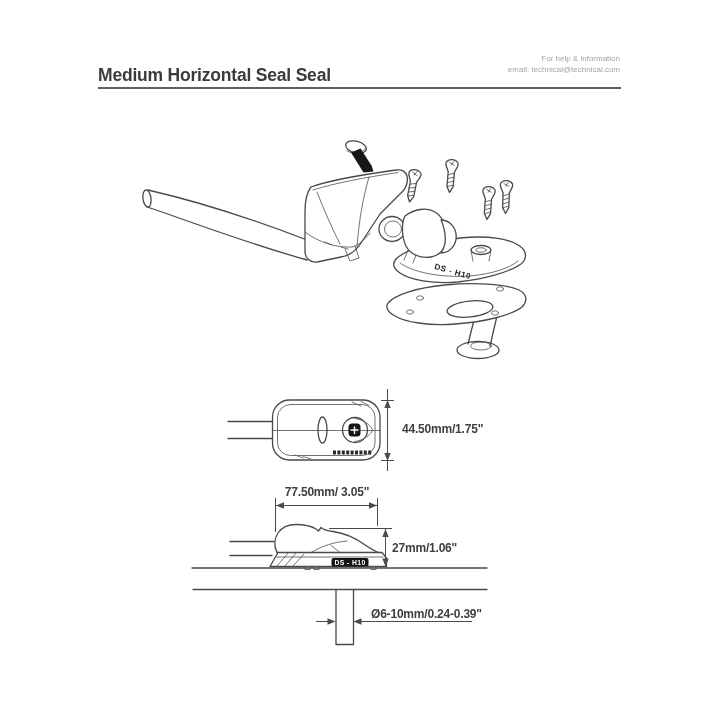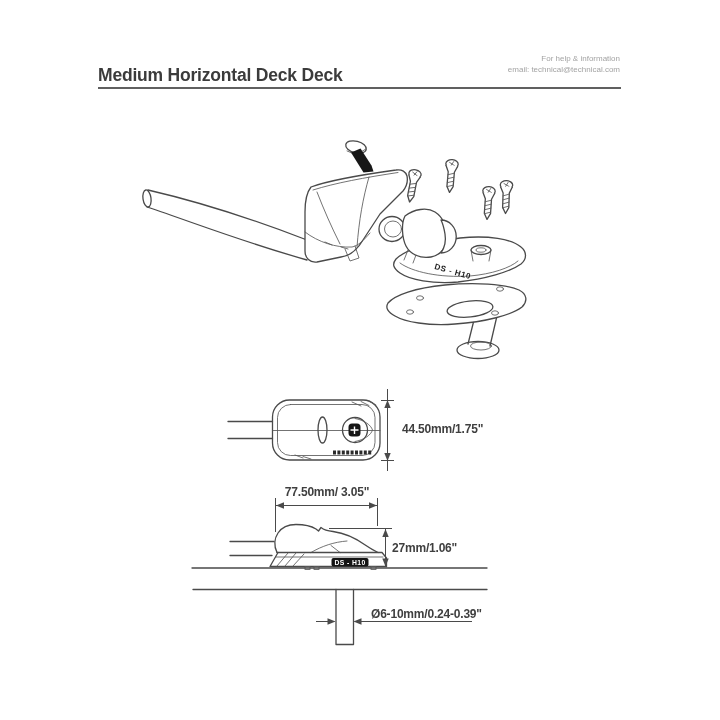--- a/index.html
+++ b/index.html
@@ -28,21 +28,21 @@
 </head>
 <body>
 
 <div class="page">
 
   <div class="help-block">
     <div>For help &amp; information</div>
     <div>email: technical@technical.com</div>
   </div>
 
-  <div class="page-title">Medium Horizontal Deck Deck</div>
+  <div class="page-title">Medium Horizontal Seal Seal</div>
   <div class="title-rule"></div>
 
   <svg class="art" width="720" height="720" viewBox="0 0 720 720">
 
     <defs>
       <g id="tapscrew">
         <ellipse cx="0" cy="0" rx="6.2" ry="4.3" class="lnf" stroke-width="1.1"></ellipse>
         <path d="M-2.6,-1.4 L2.6,1.4 M-1.5,2.6 L1.5,-2.6" class="thin"></path>
         <path d="M-6,1.6 L-3.1,8 L-3.1,22.5 L0,28.5 L3.1,22.5 L3.1,8 L6,1.6" class="lnf" stroke-width="1.05"></path>
         <path d="M-3.1,11 L3.1,9 M-3.1,15 L3.1,13 M-3.1,19 L3.1,17 M-3.1,23 L3.1,21" class="thin"></path>

